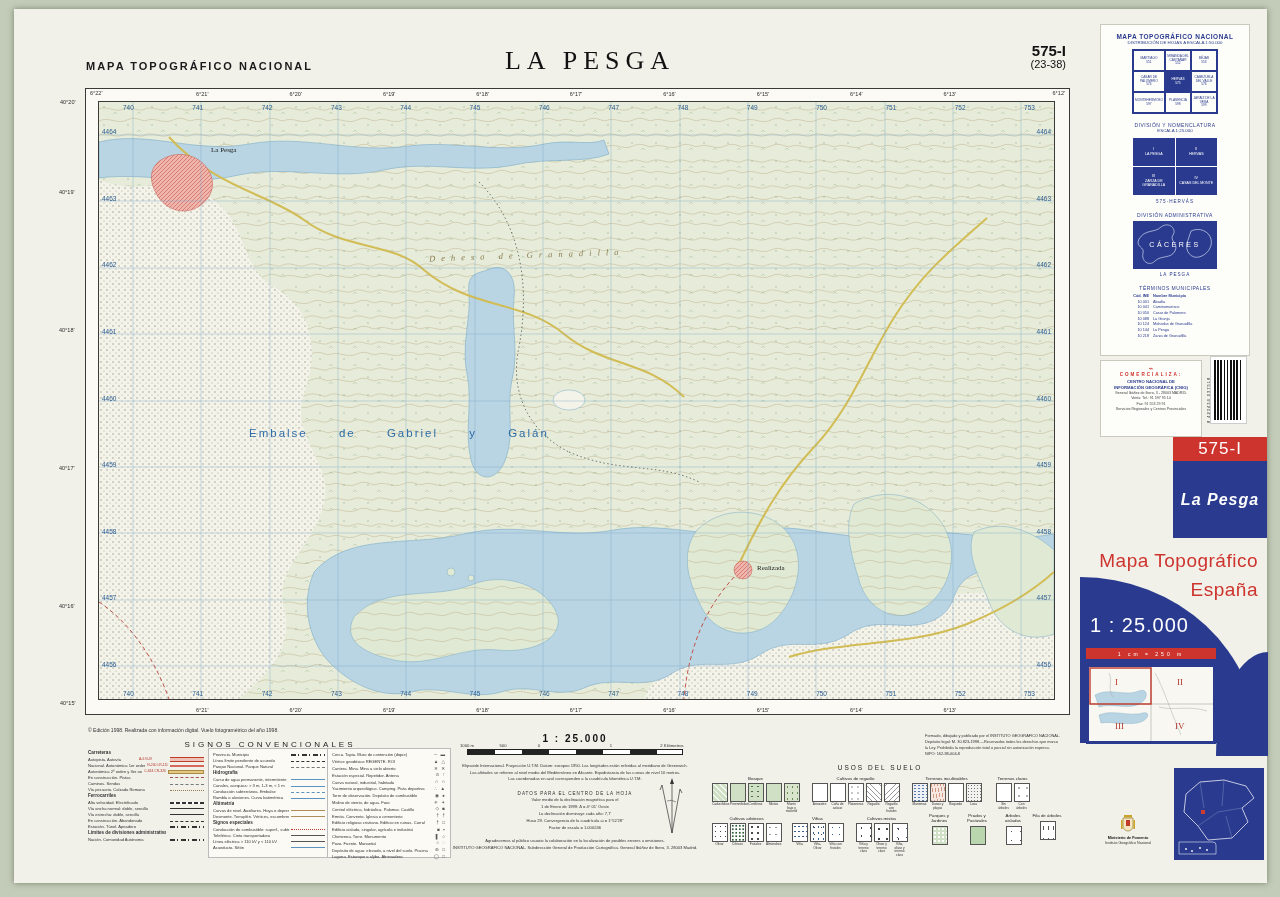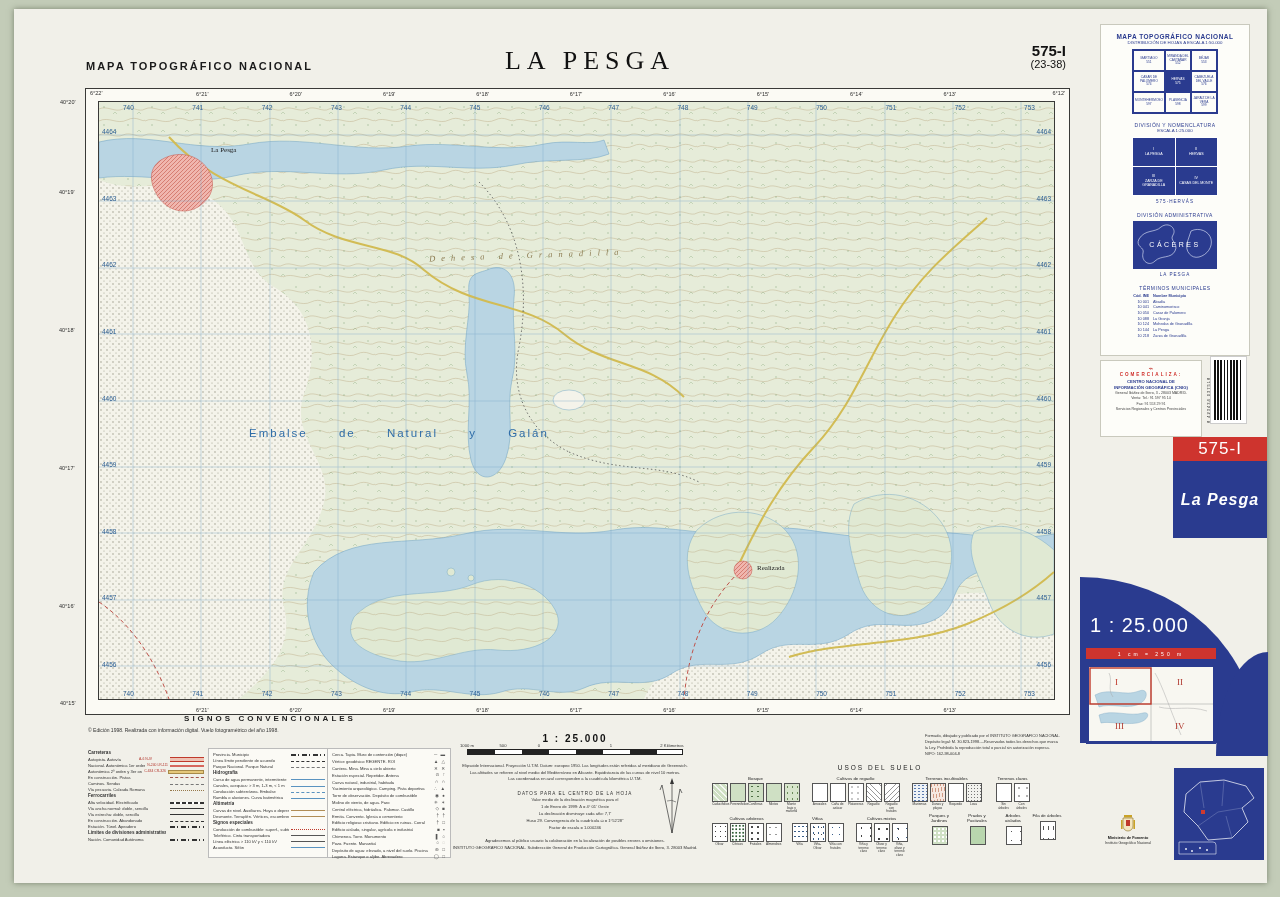--- a/index.html
+++ b/index.html
@@ -300,21 +300,21 @@
         <span class="edge-blue">4463</span>
         <span class="edge-blue">4462</span>
         <span class="edge-blue">4461</span>
         <span class="edge-blue">4460</span>
         <span class="edge-blue">4459</span>
         <span class="edge-blue">4458</span>
         <span class="edge-blue">4457</span>
         <span class="edge-blue">4456</span>
       </div>
     
-    <span class="maplab lab-res" style="left:150px;top:325px;">Embalse de Natural y Galán</span>
+    <span class="maplab lab-res" style="left:150px;top:325px;">Embalse de Gabriel y Galán</span>
     <span class="maplab lab-deh" style="left:330px;top:148px;">Dehesa de Granadilla</span>
     <span class="maplab lab-town" style="left:112px;top:44px;">La Pesga</span>
     <span class="maplab lab-town" style="left:658px;top:462px;">Realizada</span>
   </div>
 </div>
 
 <div class="abs panel ctr" style="left:1100px;top:24px;width:148px;height:322px;padding-top:8px;">
   <div class="p1t">MAPA TOPOGRÁFICO NACIONAL</div>
   <div class="p1s">DISTRIBUCIÓN DE HOJAS A ESCALA 1:50.000</div>
   <div class="grid9">
@@ -441,20 +441,22 @@
 </div>
 
 <div class="abs cov-red" style="left:1173px;top:437px;width:94px;height:24px;">
     <span>575-I</span>
   </div>
 <div class="abs cov-blue" style="left:1173px;top:461px;width:94px;height:77px;">
     <span>La Pesga</span>
   </div>
 <div class="abs qdisc" style="left:1080px;top:577px;width:178px;height:166px;"></div>
 <div class="abs cov-title" style="left:1040px;top:546px;width:218px;">
+  <div>Mapa  Topográfico</div>
+    <div>España</div>
 </div>
 <div class="abs cov-scale" style="left:1090px;top:614px;">1 : 25.000</div>
 <div class="abs cov-bar" style="left:1086px;top:648px;width:130px;height:11px;">1 cm = 250 m</div>
 <div class="abs thumb" style="left:1086px;top:664px;width:124px;height:74px;">
   <svg width="124" height="74" viewBox="0 0 124 74">
     <rect x="0" y="0" width="124" height="74" fill="#f8f7f1"></rect>
     <path d="M6,28 C20,20 36,30 50,24 C60,20 60,34 48,38 C36,42 22,36 10,40 Z" fill="#b9d5e3" stroke="#7fa8c4" stroke-width="0.4"></path>
     <path d="M10,48 C24,42 40,50 54,46 C62,44 60,54 48,56 C34,58 20,54 12,56 Z" fill="#b9d5e3" stroke="#7fa8c4" stroke-width="0.4"></path>
     <path d="M66,6 C74,20 80,40 92,68 M70,40 C84,44 100,38 118,44 M20,6 C24,14 18,22 24,30" stroke="#aaa" stroke-width="0.5" fill="none"></path>
     <path d="M62,0 V74 M0,37 H124" stroke="#999" stroke-width="0.5"></path>
@@ -484,21 +486,21 @@
     <rect x="4" y="1" width="8" height="2.5" fill="#c9a227"></rect>
     <path d="M3,4 h10 v8 a5,5 0 0 1 -5,5 a5,5 0 0 1 -5,-5 z" fill="#f3e6c0" stroke="#8a6d1f" stroke-width="0.6"></path>
     <rect x="6" y="6" width="4" height="6" fill="#c0392b"></rect>
     <rect x="1" y="6" width="1.6" height="9" fill="#c9a227"></rect>
       <rect x="13.4" y="6" width="1.6" height="9" fill="#c9a227"></rect>
   </svg>
   <div class="mini-lab"><b>Ministerio de Fomento</b><br><span>Instituto Geográfico Nacional</span></div>
 </div>
 
 <div class="abs ed" style="left:88px;top:727px;">© Edición 1998. Realizada con información digital. Vuelo fotogramétrico del año 1998.</div>
-<div class="abs sigt ctr" style="left:120px;top:714px;width:300px;font-weight:bold;">SIGNOS CONVENCIONALES</div>
+<div class="abs sigt ctr" style="left:120px;top:740px;width:300px;">SIGNOS CONVENCIONALES</div>
 
 <div class="abs lcol" style="left:88px;top:750px;width:116px;">
 
     <div class="lr lhdr">
       <span class="lt">Carreteras</span>
       <span class="lb"></span>
       <span class="ls sR"></span>
     </div>
 
     <div class="lr">

